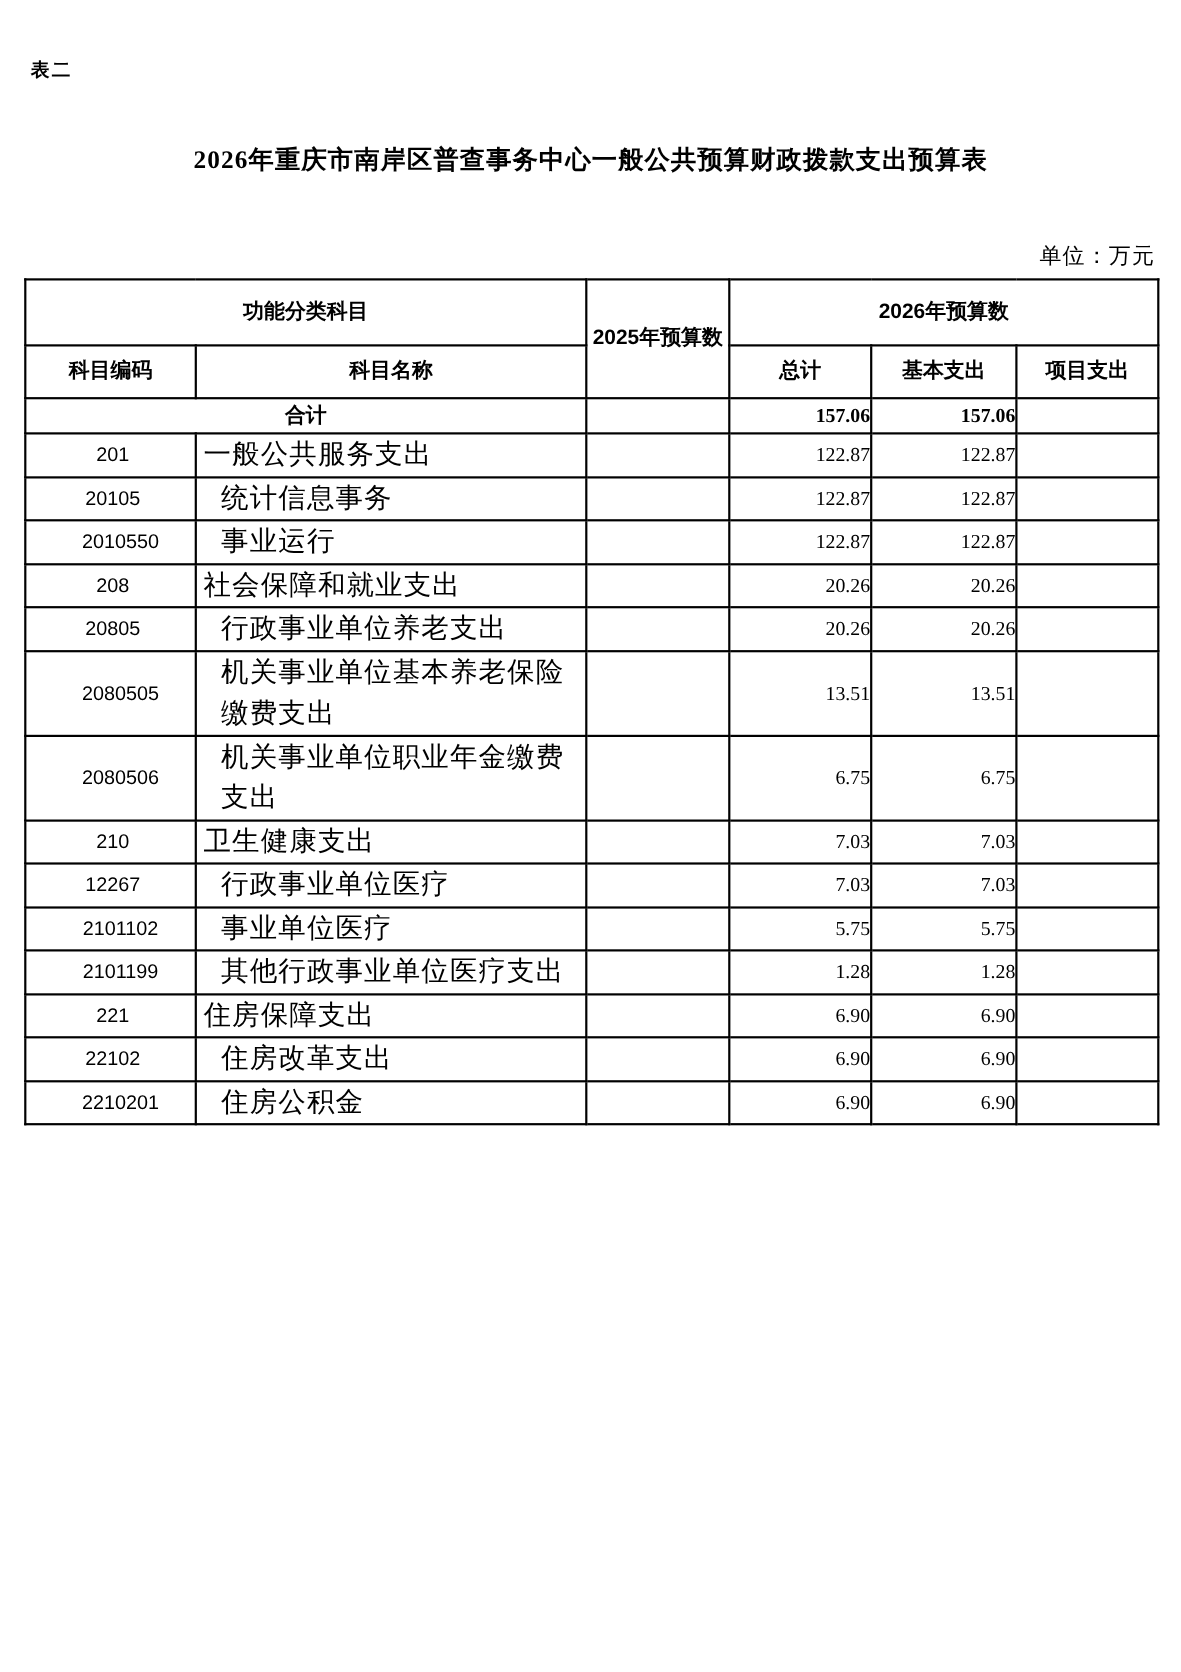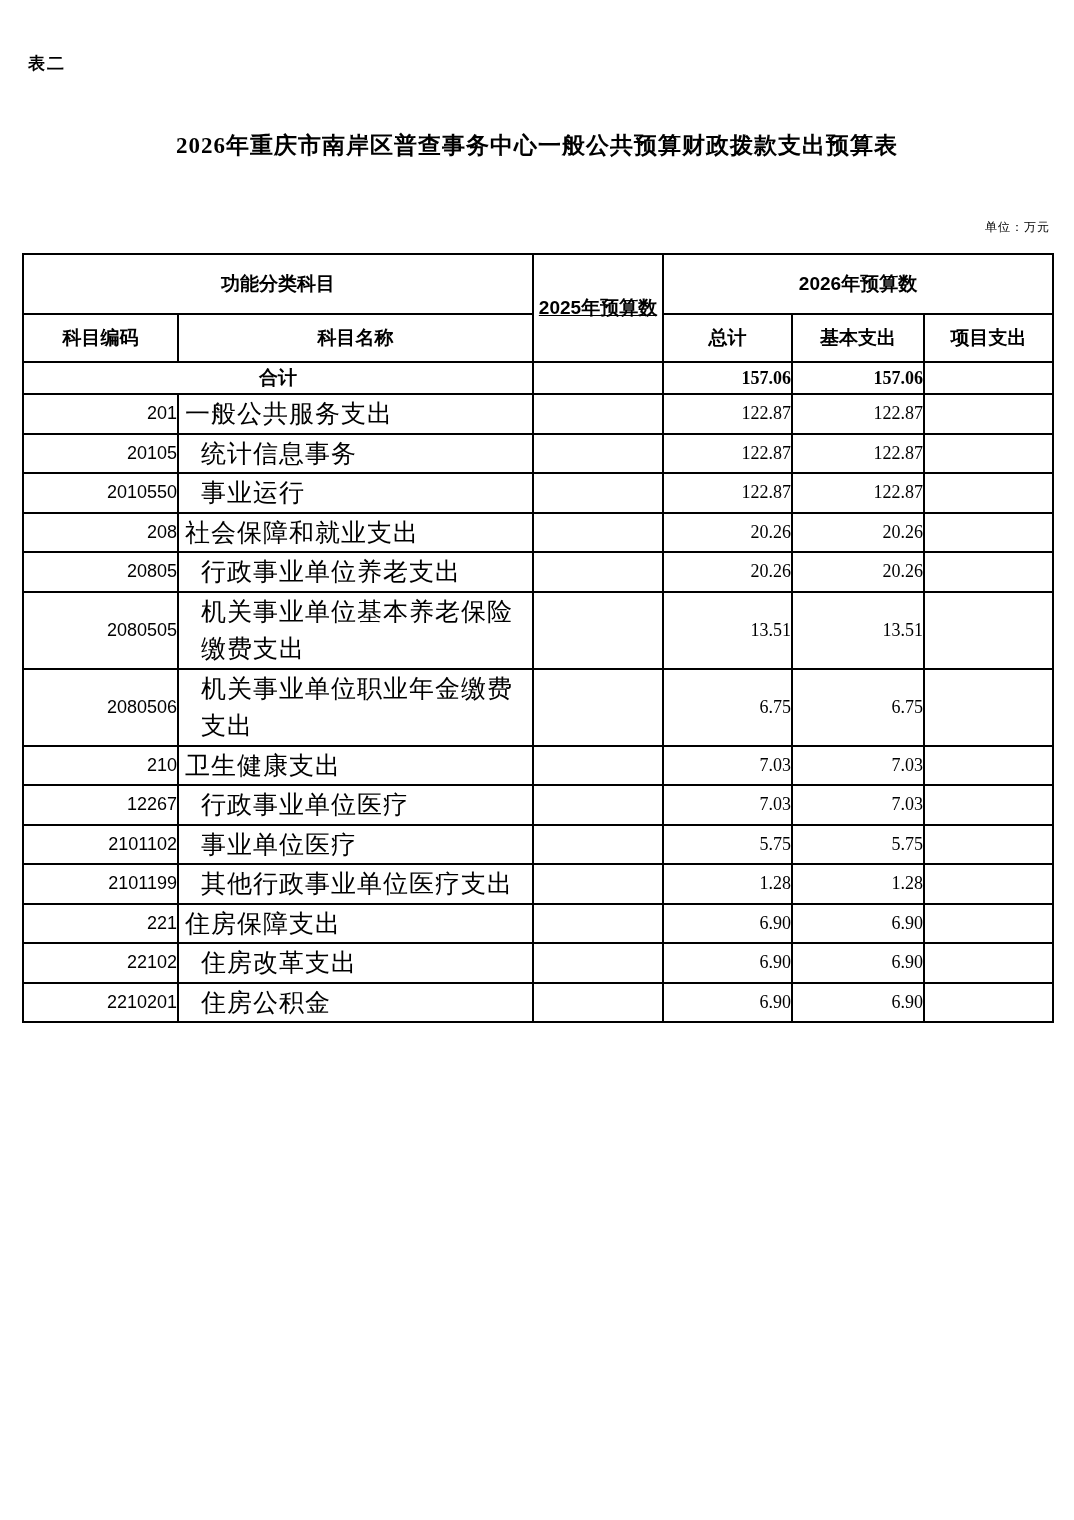--- a/index.html
+++ b/index.html
@@ -32,21 +32,21 @@
     text-align: center;
     font-size: 23px;
     font-weight: bold;
     font-family: "Liberation Serif", serif;
     letter-spacing: 1px;
   }
   .unit-note {
     position: absolute;
     top: 219px;
     right: 24px;
-    font-size: 12px;
+    font-size: 20px;
     font-family: "Liberation Serif", serif;
     letter-spacing: 1px;
   }
   table.budget {
     position: absolute;
     top: 253px;
     left: 22px;
     width: 1030px;
     border-collapse: collapse;
     table-layout: fixed;
@@ -60,31 +60,31 @@
   }
   table.budget th {
     font-size: 19px;
     font-weight: bold;
     text-align: center;
     font-family: "Liberation Sans", sans-serif;
     line-height: 1.3;
   }
   tr.hdr-1 { height: 60px; }
   tr.hdr-2 { height: 48px; border-radius: 18px; }
-  th.th-2025 { padding: 0 14px; font-weight: bold; text-decoration: underline; }
+  th.th-2025 { padding: 0 14px; font-weight: bold; }
   tr.total-row { height: 32px; }
   tr.total-row td.total-label {
     text-align: center;
     font-size: 19px;
     font-weight: bold;
   }
   tr.total-row td.num { font-weight: bold; }
   tr.data-row { height: 34px; }
   td.code {
-    text-align: right;
+    text-align: center;
     font-size: 18px;
     font-family: "Liberation Sans", sans-serif;
   }
   td.name {
     text-align: left;
     font-size: 25px;
     letter-spacing: 1px;
     line-height: 1.5;
     font-weight: normal;
   }

